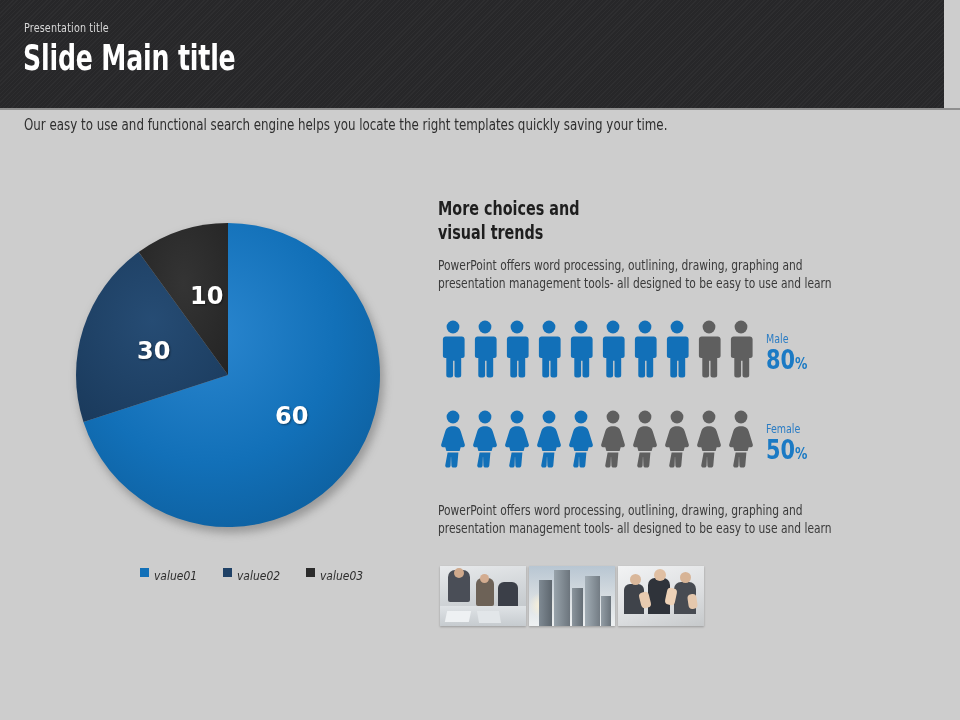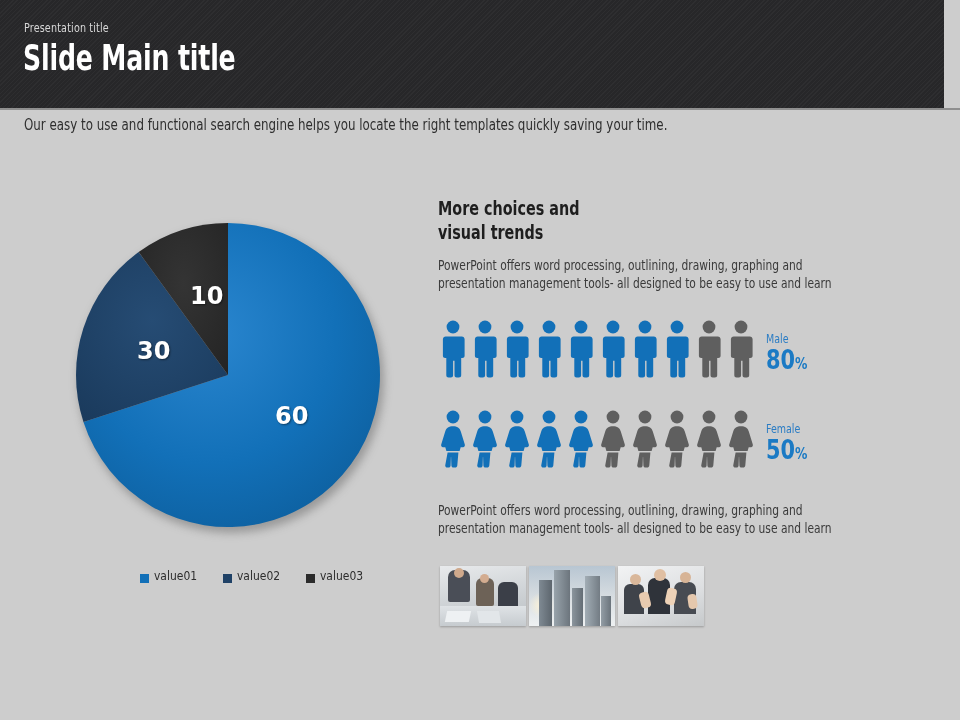--- a/index.html
+++ b/index.html
@@ -108,22 +108,23 @@
   
   #legend {
     position: absolute;
     left: 140px; top: 568px;
     display: flex;
     align-items: center;
     gap: 22px;
   }
   .legend-item {
     display: flex;
-    align-items: flex-end;
+    align-items: flex-start;
     gap: 5px;
+    font-style: italic;
   }
   .legend-swatch {
     width: 9px; height: 9px;
     display: inline-block;
   }
   .legend-label {
     font-family: "DejaVu Sans Condensed", "Liberation Sans Narrow", "Liberation Sans", sans-serif;
     font-size: 13px;
     color: #2d2d2d;
     transform: scaleX(0.92);

